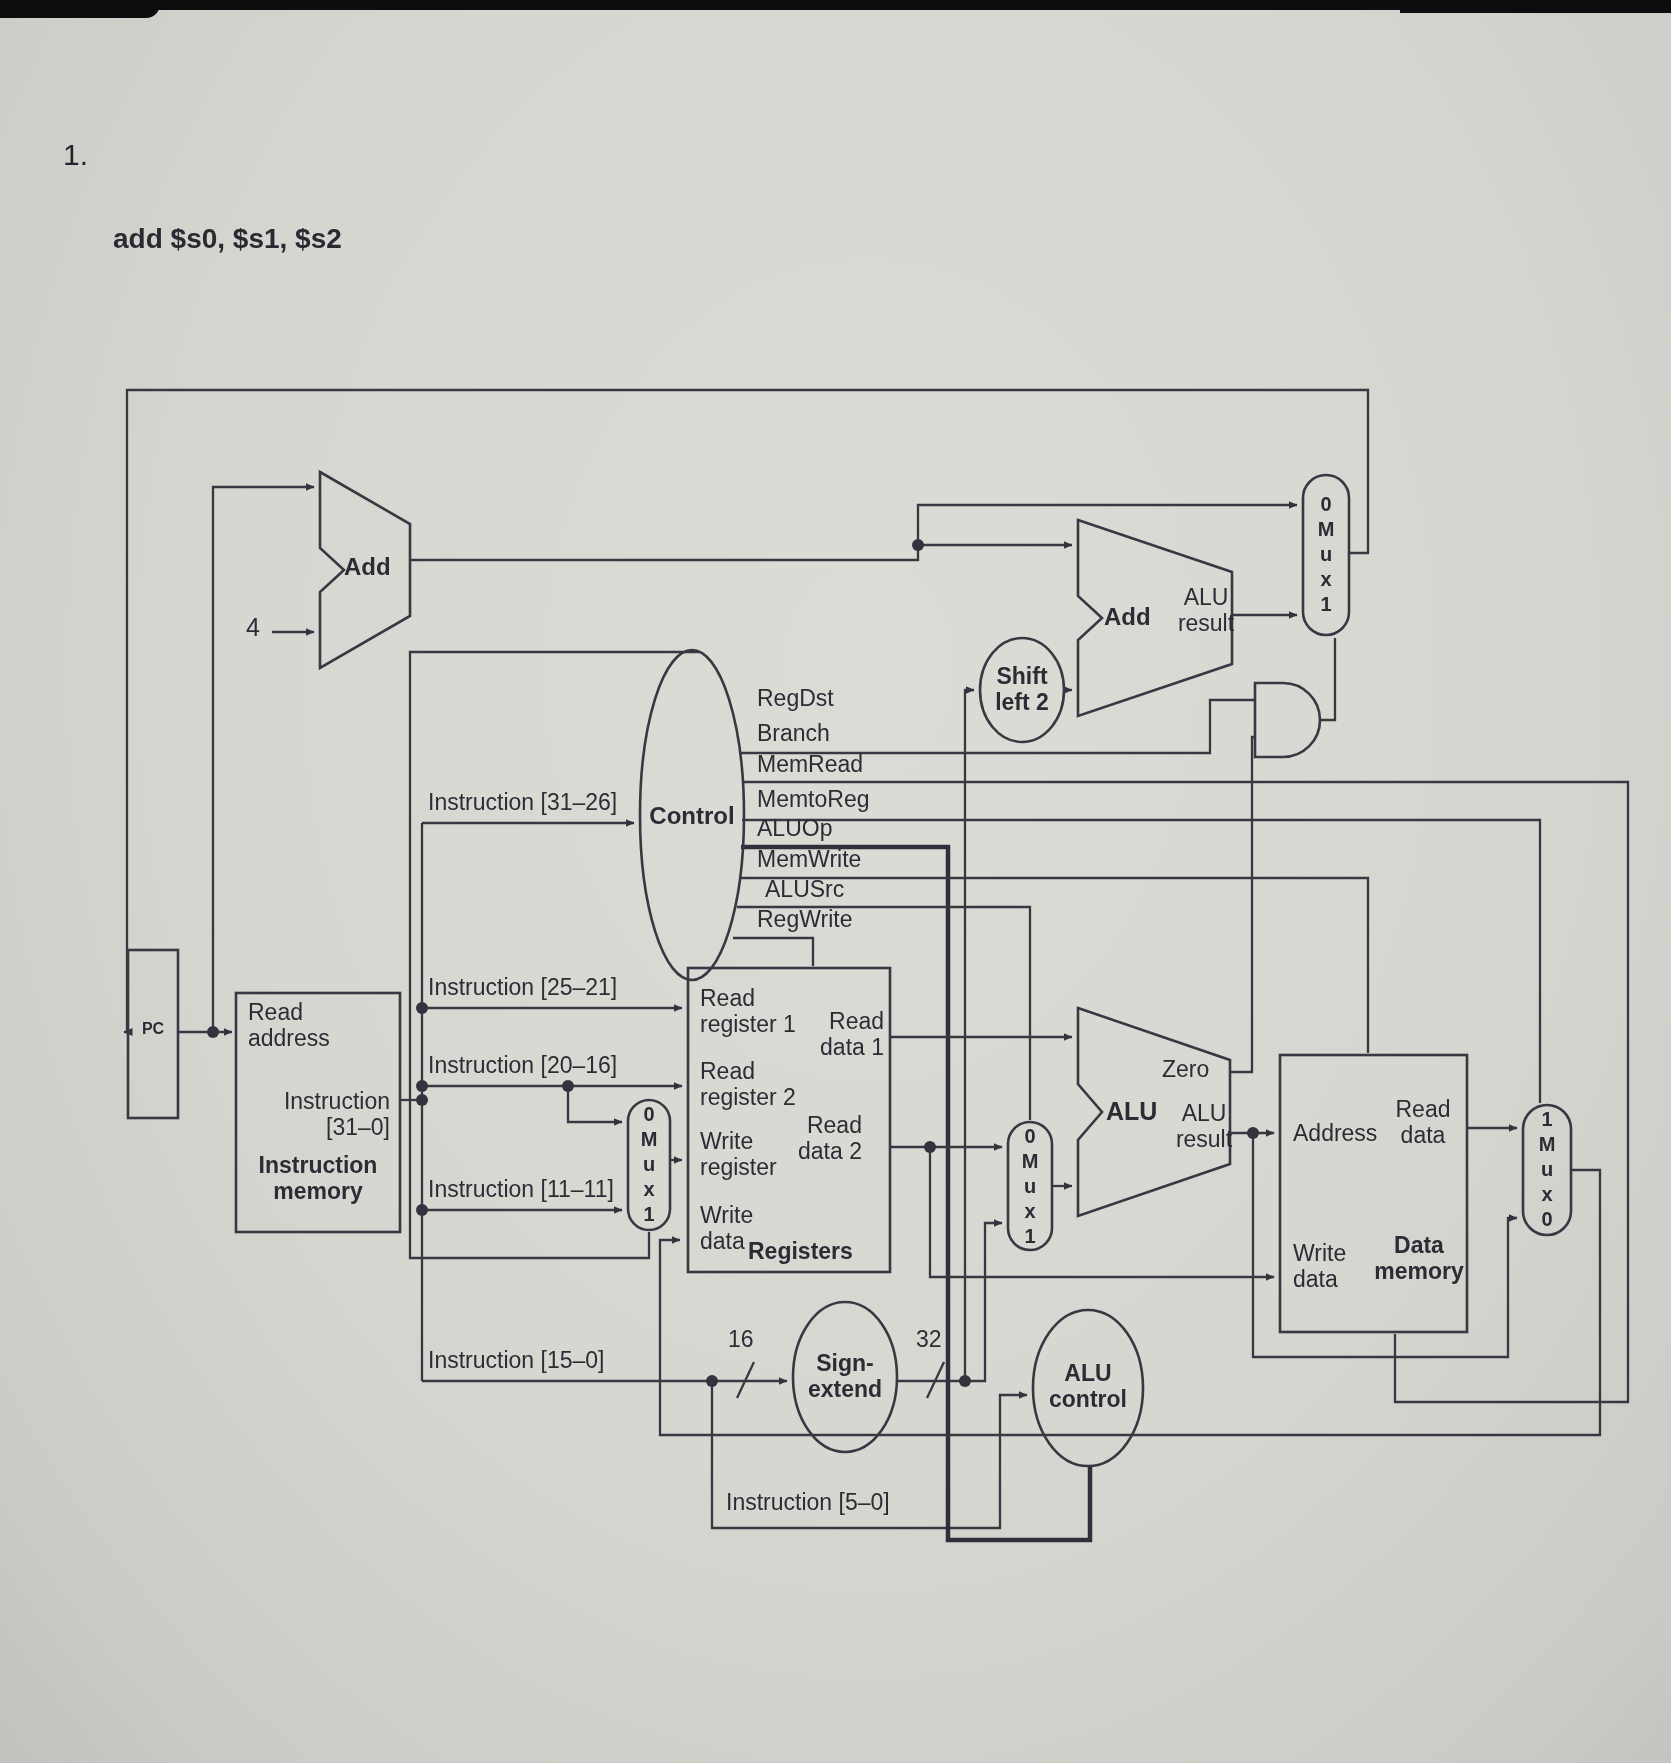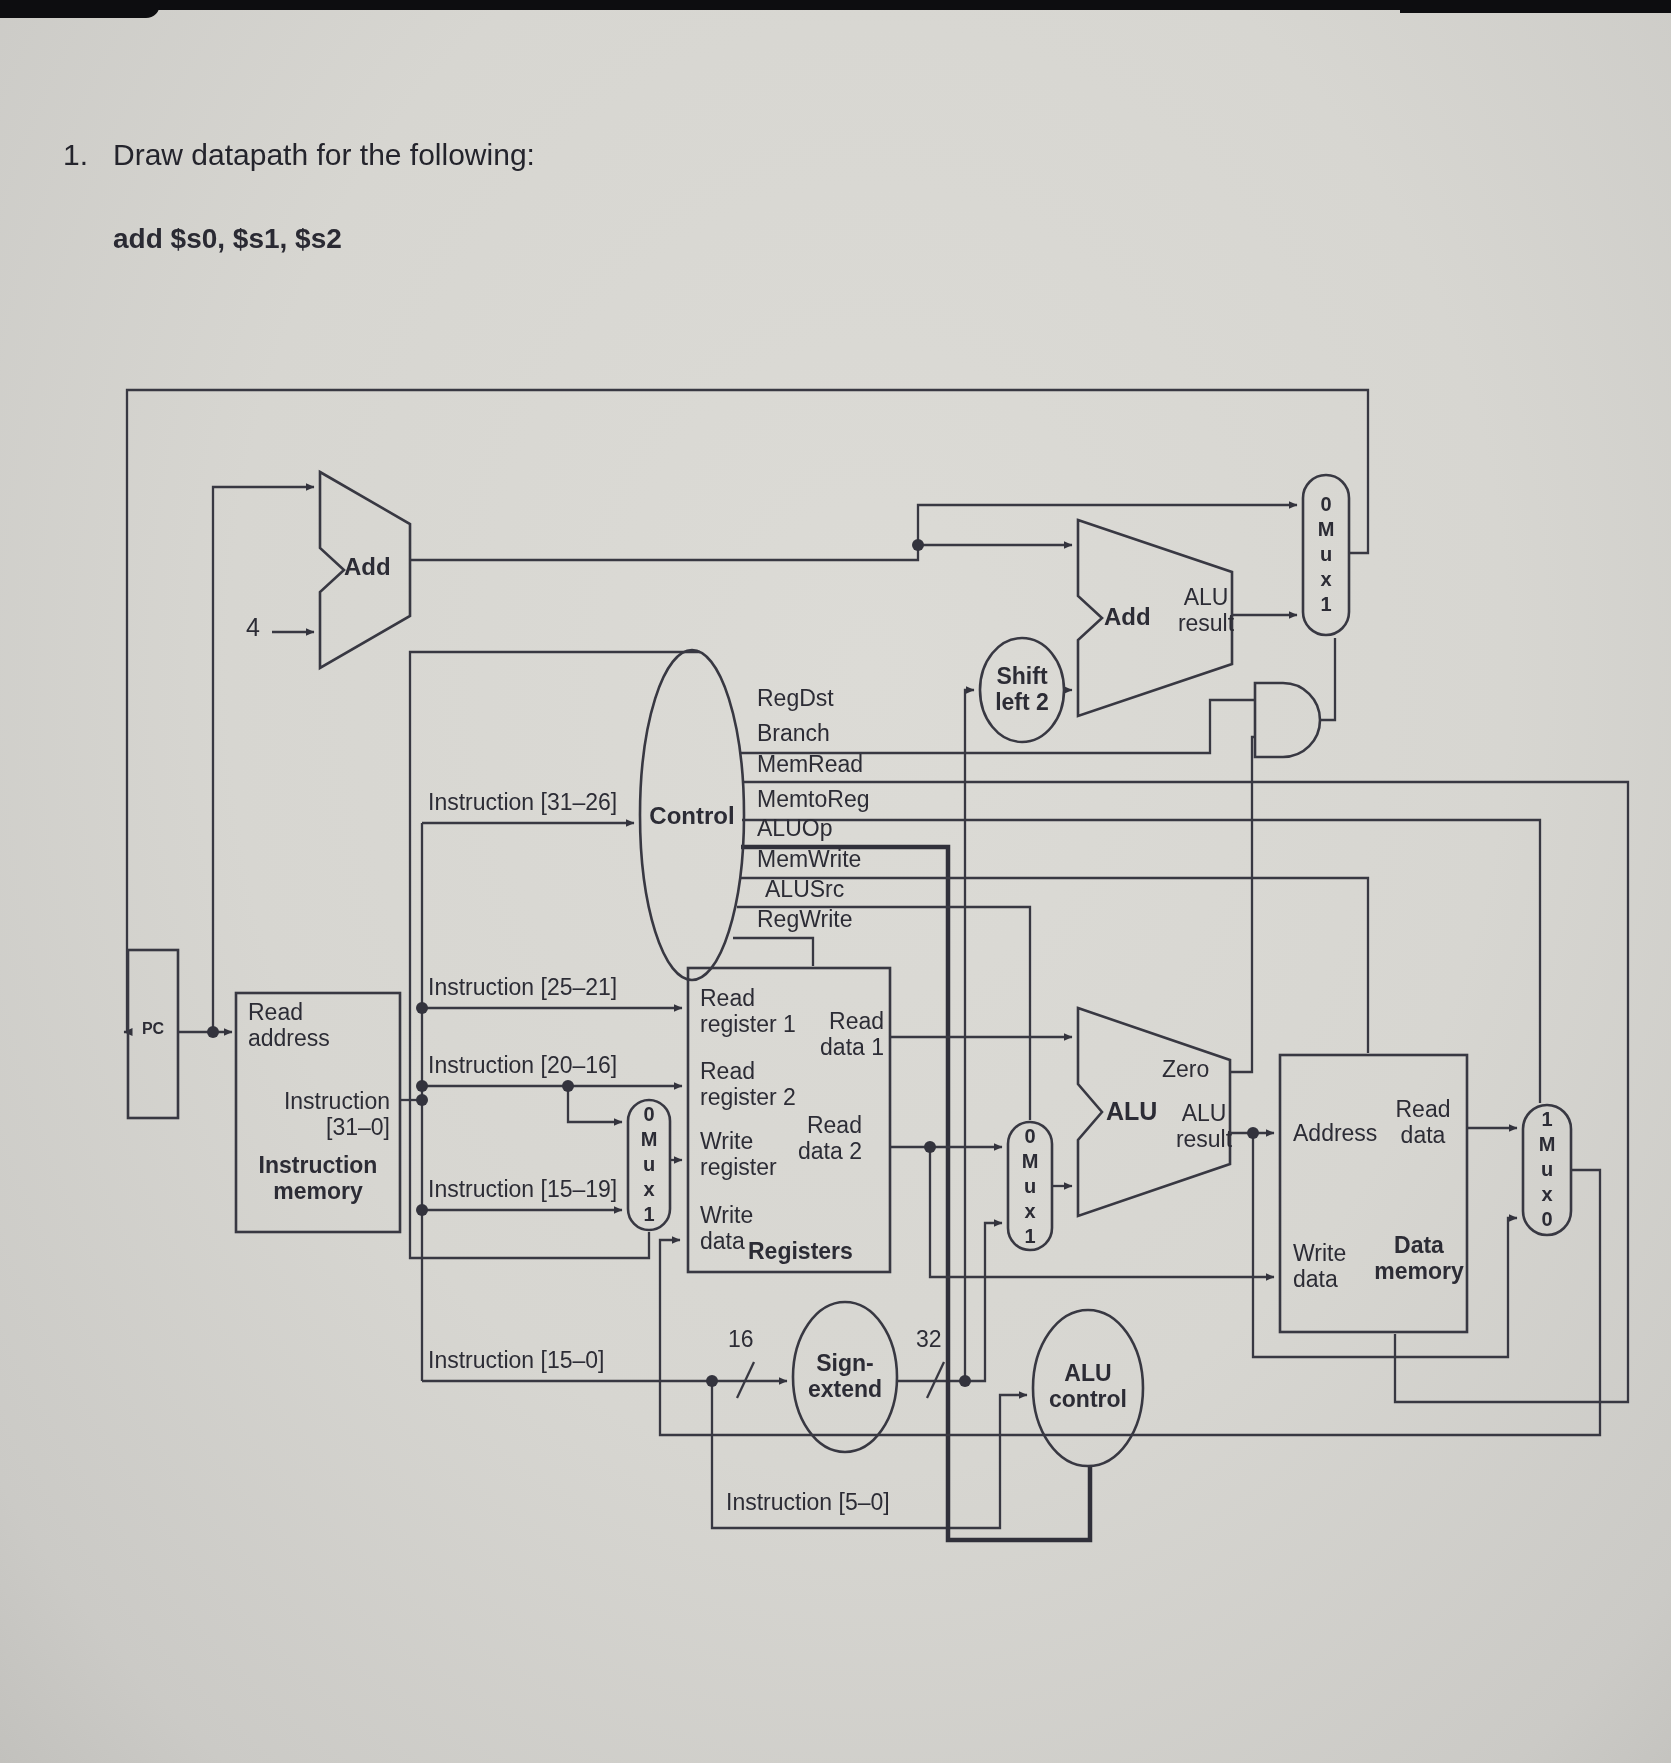--- a/index.html
+++ b/index.html
@@ -125,21 +125,20 @@
       <rect class="shape" x="1303" y="475" width="46" height="160" rx="23"></rect>
       <rect class="shape" x="628" y="1100" width="42" height="130" rx="21"></rect>
       <rect class="shape" x="1008" y="1122" width="44" height="128" rx="22"></rect>
       <rect class="shape" x="1523" y="1105" width="48" height="130" rx="24"></rect>
 
       <path class="shape" d="M1255,683 L1283,683 A37,37 0 0 1 1283,757 L1255,757 Z"></path>
     </g>
   </svg>
 
   <span class="title" style="position:absolute;left:63px;top:138px;">1.</span>
-  <span class="title" style="position:absolute;left:113px;top:138px;">Draw datapath for the following:</span>
   <span class="code" style="position:absolute;left:113px;top:223px;font-weight:bold;">add $s0, $s1, $s2</span>
 
   <span class="lbl b c" style="left:128px;top:1016px;width:50px;font-size:16px;">PC</span>
   <span class="lbl" style="left:248px;top:999px;">Read
 address</span>
   <span class="lbl r" style="left:238px;top:1088px;width:152px;">Instruction
 [31–0]</span>
   <span class="lbl b c" style="left:236px;top:1152px;width:164px;">Instruction
 memory</span>
 
@@ -153,21 +152,21 @@
   <span class="lbl" style="left:757px;top:720px;">Branch</span>
   <span class="lbl" style="left:757px;top:751px;">MemRead</span>
   <span class="lbl" style="left:757px;top:786px;">MemtoReg</span>
   <span class="lbl" style="left:757px;top:815px;">ALUOp</span>
   <span class="lbl" style="left:757px;top:846px;">MemWrite</span>
   <span class="lbl" style="left:757px;top:876px;margin-left:8px;">ALUSrc</span>
   <span class="lbl" style="left:757px;top:906px;">RegWrite</span>
 
   <span class="lbl" style="left:428px;top:974px;">Instruction [25–21]</span>
   <span class="lbl" style="left:428px;top:1052px;">Instruction [20–16]</span>
-  <span class="lbl" style="left:428px;top:1176px;">Instruction [15–19]</span>
+  <span class="lbl" style="left:428px;top:1176px;">Instruction [11–11]</span>
   <span class="lbl" style="left:428px;top:1347px;">Instruction [15–0]</span>
   <span class="lbl" style="left:726px;top:1489px;text-align:center;">Instruction [5–0]</span>
 
   <span class="lbl" style="left:700px;top:985px;">Read
 register 1</span>
   <span class="lbl" style="left:700px;top:1058px;">Read
 register 2</span>
   <span class="lbl" style="left:700px;top:1128px;">Write
 register</span>
   <span class="lbl" style="left:700px;top:1202px;">Write

